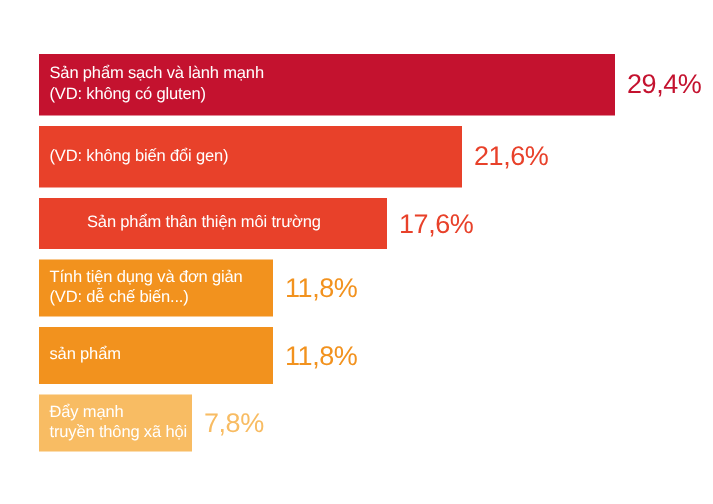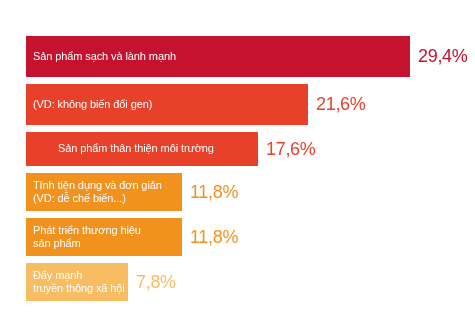--- a/index.html
+++ b/index.html
@@ -62,20 +62,21 @@
   .h-one  { height: 34px; padding-left: 32px; }
 </style>
 </head>
 <body>
 
 <div id="chart-root">
   <div class="bars-area">
       <div class="bar-row">
         <div class="bar h-tall" style="background: rgb(196, 18, 47); width: 384px;">
           <div class="bar-label-line">Sản phẩm sạch và lành mạnh</div>
+          <div class="bar-label-line">(VD: không có gluten)</div>
         </div>
         <div class="value-label" style="color: rgb(196, 18, 47);">29,4%</div>
       </div>
       <div class="bar-row">
         <div class="bar h-tall" style="background: rgb(232, 65, 42); width: 282px;">
           <div class="bar-label-line">(VD: không biến đổi gen)</div>
         </div>
         <div class="value-label" style="color: rgb(232, 65, 42);">21,6%</div>
       </div>
       <div class="bar-row">
@@ -86,21 +87,20 @@
       </div>
       <div class="bar-row">
         <div class="bar h-mid" style="background: rgb(242, 146, 30); width: 156px;">
           <div class="bar-label-line">Tính tiện dụng và đơn giản</div>
           <div class="bar-label-line">(VD: dễ chế biến...)</div>
         </div>
         <div class="value-label" style="color: rgb(242, 146, 30);">11,8%</div>
       </div>
       <div class="bar-row">
         <div class="bar h-mid" style="background: rgb(242, 146, 30); width: 156px;">
-          <div class="bar-label-line">Phát triển thương hiệu</div>
           <div class="bar-label-line">sản phẩm</div>
         </div>
         <div class="value-label" style="color: rgb(242, 146, 30);">11,8%</div>
       </div>
       <div class="bar-row">
         <div class="bar h-mid" style="background: rgb(248, 188, 99); width: 102px;">
           <div class="bar-label-line">Đẩy mạnh</div>
           <div class="bar-label-line">truyền thông xã hội</div>
         </div>
         <div class="value-label" style="color: rgb(248, 188, 99);">7,8%</div>

